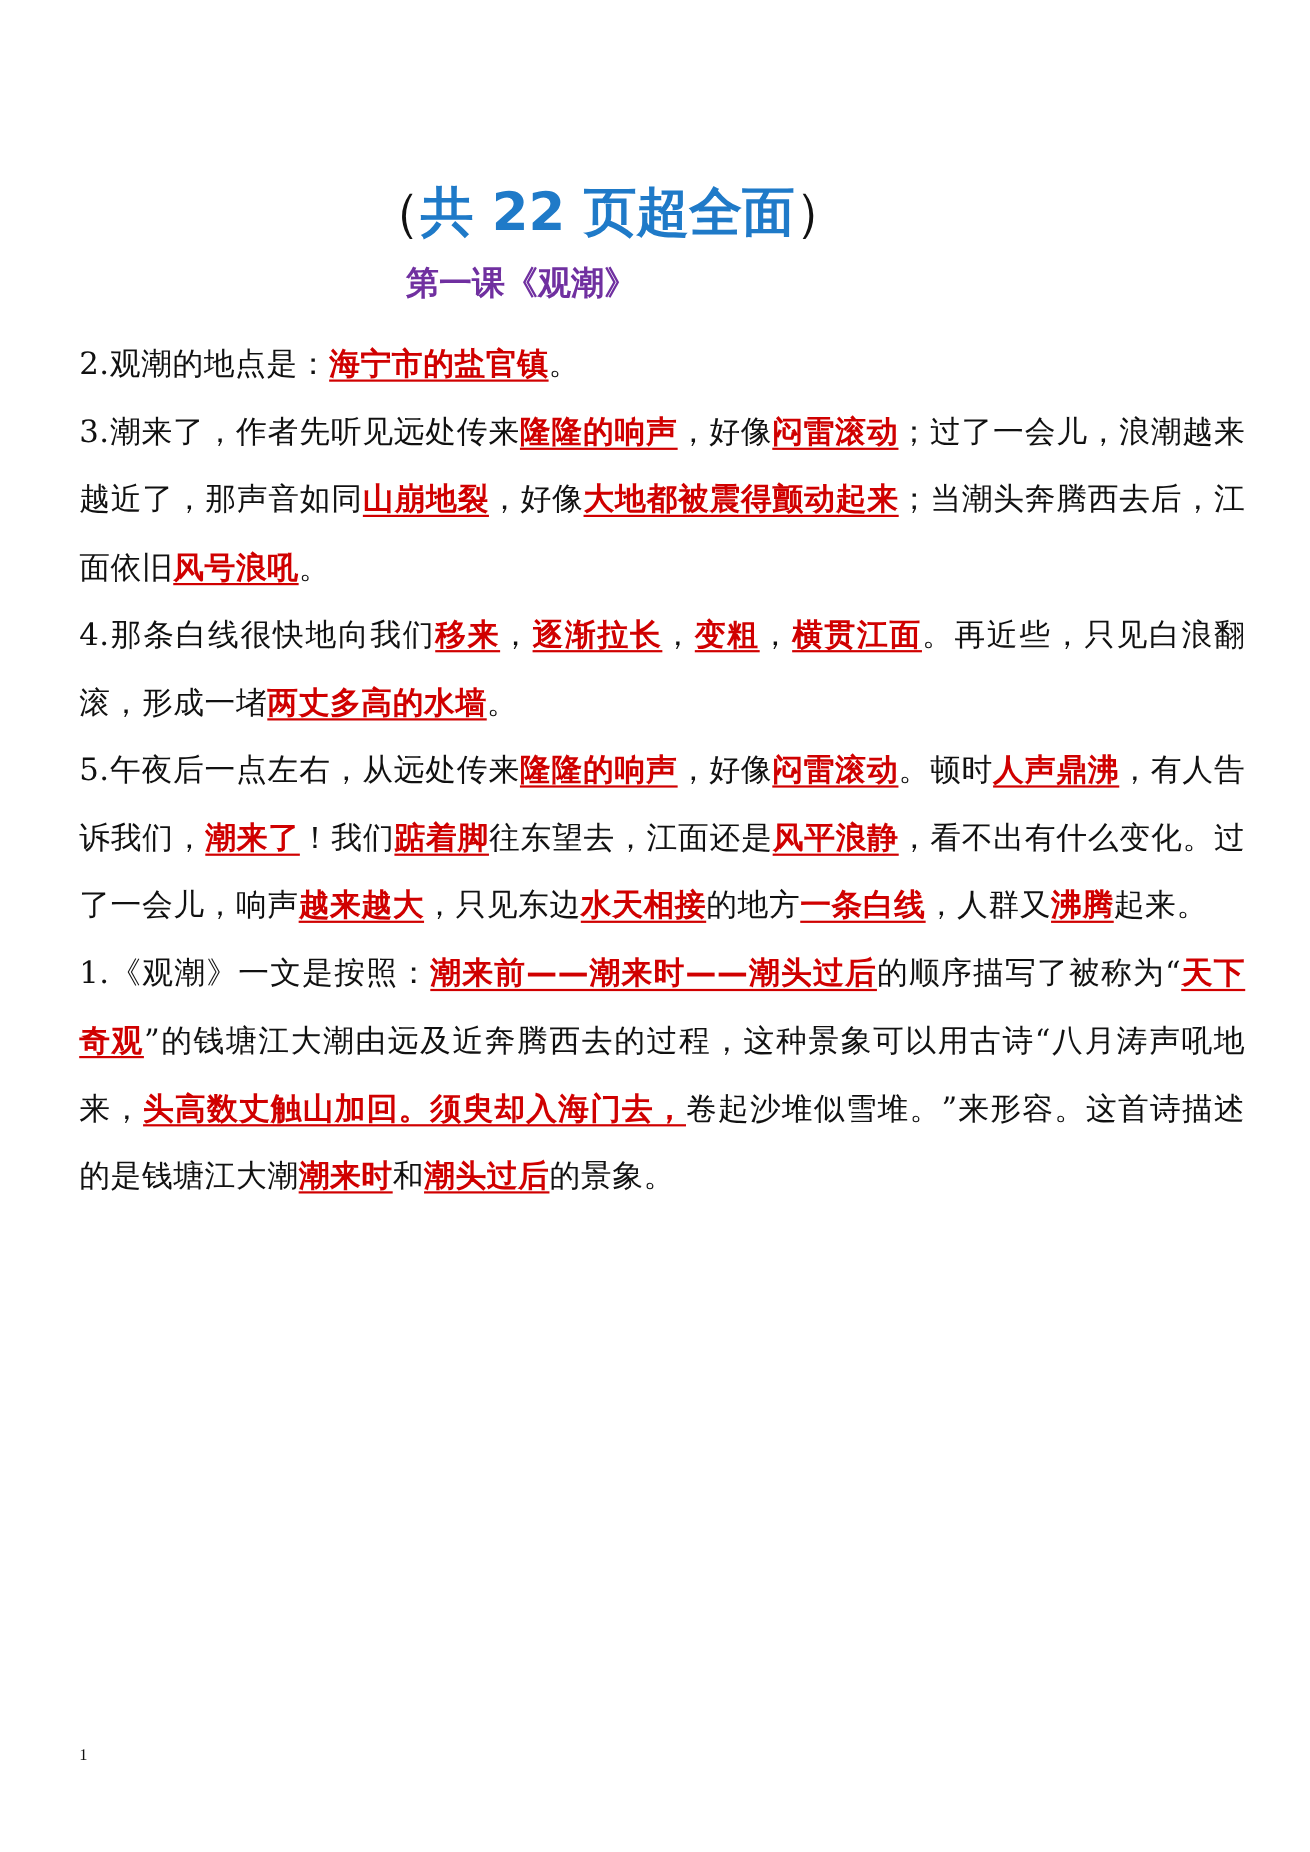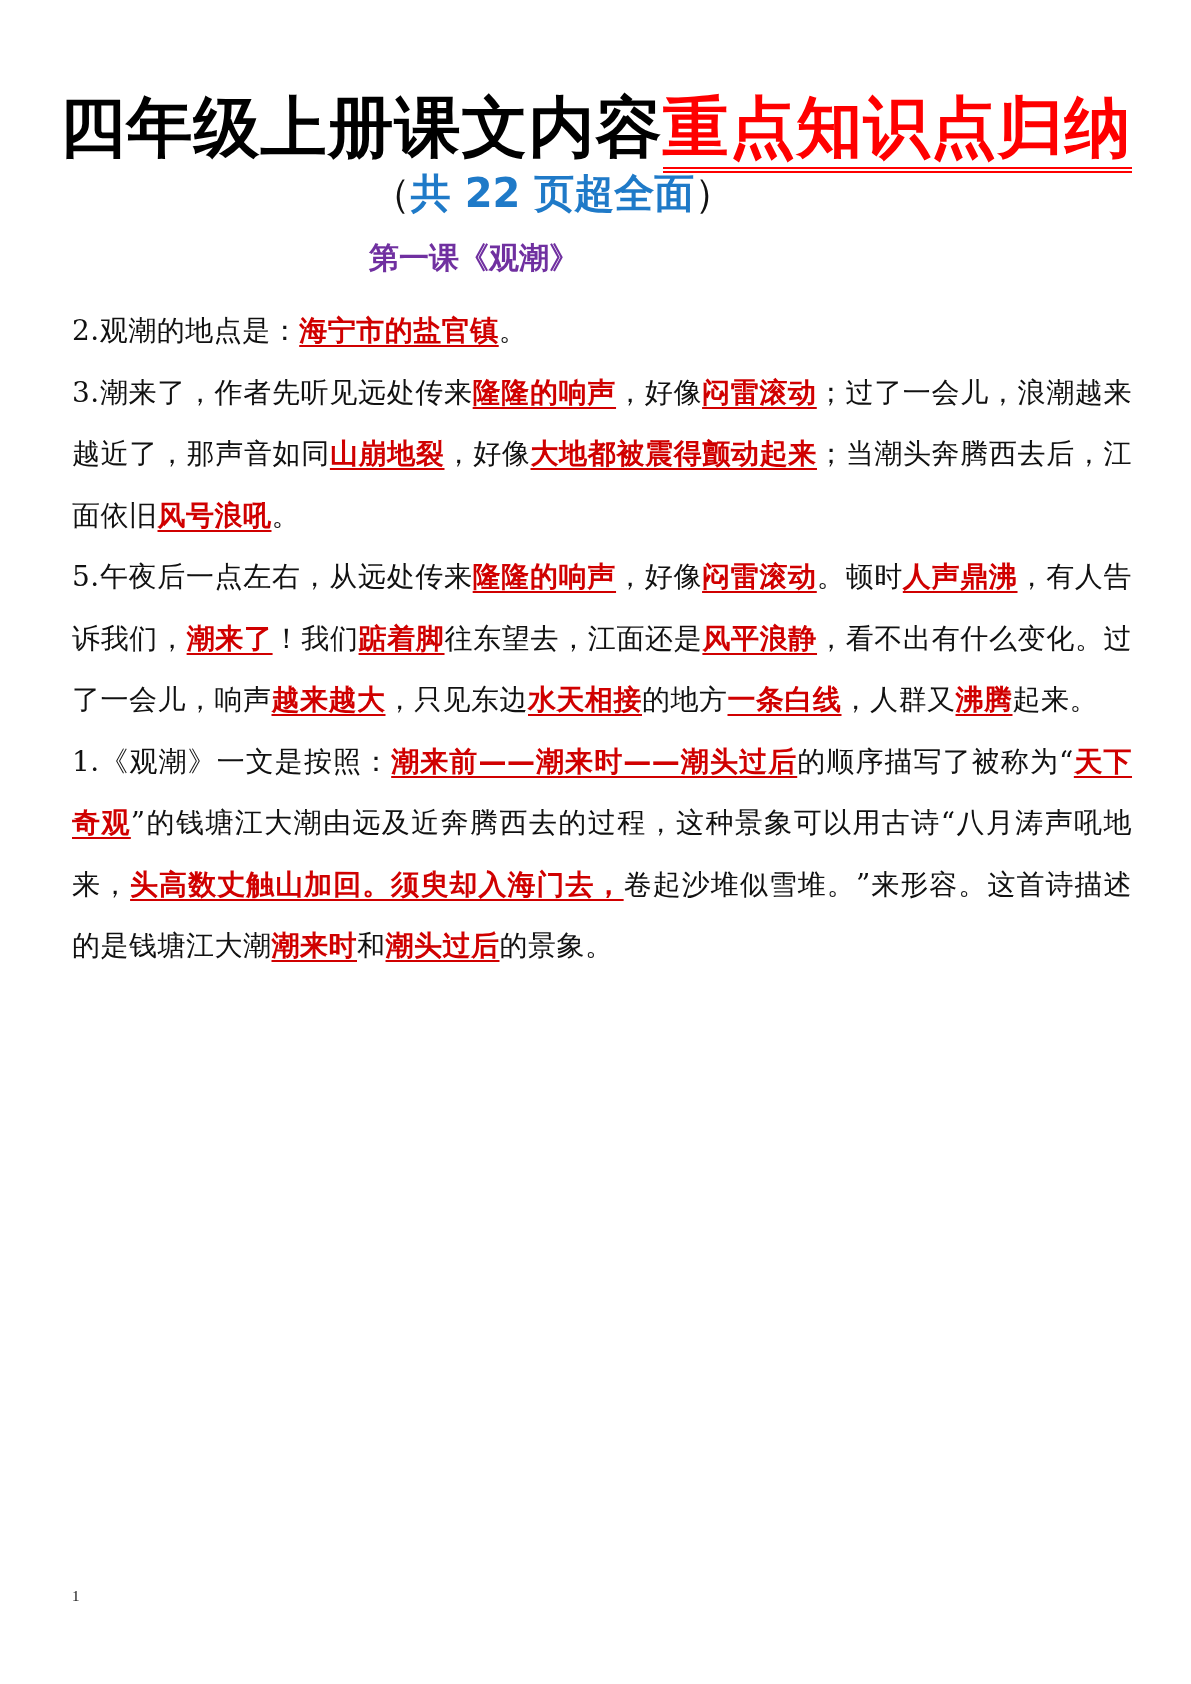--- a/index.html
+++ b/index.html
@@ -5,53 +5,51 @@
   html, body { margin: 0; padding: 0; background: #ffffff; }
   body { width: 1191px; height: 1684px; position: relative; overflow: hidden;
          font-family: "DejaVu Serif", "Liberation Serif", serif; color: #111; }
   .page { position: absolute; left: 0; top: 0; width: 1191px; height: 1684px; }
   .title { position: absolute; top: 88px; left: 0; width: 1191px; text-align: center;
            font-family: "DejaVu Sans", "Liberation Sans", sans-serif; font-weight: bold;
            font-size: 66px; line-height: 80px; letter-spacing: 1px; color: #000; white-space: nowrap; }
   .title .title-red { color: #ff0000; border-bottom: 6px double #ff0000; padding-bottom: 1px; }
   .subtitle { position: absolute; top: 165px; left: 0; width: 1105px; text-align: center;
               font-family: "DejaVu Sans", "Liberation Sans", sans-serif; font-weight: bold;
-              font-size: 40px; line-height: 56px; color: #1f7ac8; white-space: nowrap; }
+              font-size: 48px; line-height: 56px; color: #1f7ac8; white-space: nowrap; }
   .subtitle .paren { color: #111; font-weight: normal; }
   .lesson { position: absolute; top: 236px; left: 0; width: 948px; text-align: center;
             font-family: "DejaVu Sans", "Liberation Sans", sans-serif; font-weight: bold;
             font-size: 30px; line-height: 44px; color: #7030a0; }
   .body { position: absolute; top: 300px; left: 72px; width: 1060px; }
   .para { font-size: 28px; line-height: 61.5px; text-align: justify; margin: 0; letter-spacing: 0.5px; }
   .para .hl { color: #d00000; text-decoration: underline; text-decoration-color: #d00000;
               text-underline-offset: 5px; font-family: "DejaVu Sans", "Liberation Sans", sans-serif; font-weight: bold; }
   .section-heading { font-family: "DejaVu Sans", "Liberation Sans", sans-serif; font-weight: bold;
                      font-size: 27px; line-height: 61.5px; color: #1f7ac8; margin: 0; }
   .page-number { position: absolute; left: 72px; top: 1588px; font-size: 15px; color: #111;
                  font-family: "Liberation Serif", serif; }
 </style>
 </head>
 <body>
 
 <div class="page">
 
-  <div class="title">
-    <span>四年级上册课文内容</span><span class="title-red">重点知识点归纳</span>
-  </div>
 
   <div class="subtitle">
     <span class="paren">（</span><span>共 22 页超全面</span><span class="paren">）</span>
   </div>
 
   <div class="lesson">第一课《观潮》</div>
 
   <div class="body">
     <div id="main-paras">
         <p class="para"><span>2.观潮的地点是：</span><span class="hl">海宁市的盐官镇</span><span>。</span></p>
         <p class="para"><span>3.潮来了，作者先听见远处传来</span><span class="hl">隆隆的响声</span><span>，好像</span><span class="hl">闷雷滚动</span><span>；过了一会儿，浪潮越来越近了，那声音如同</span><span class="hl">山崩地裂</span><span>，好像</span><span class="hl">大地都被震得颤动起来</span><span>；当潮头奔腾西去后，江面依旧</span><span class="hl">风号浪吼</span><span>。</span></p>
+        <p class="para"><span>4.那条白线很快地向我们</span><span class="hl">移来</span><span>，</span><span class="hl">逐渐拉长</span><span>，</span><span class="hl">变粗</span><span>，</span><span class="hl">横贯江面</span><span>。再近些，只见白浪翻滚，形成一堵</span><span class="hl">两丈多高的水墙</span><span>。</span></p>
         <p class="para"><span>5.午夜后一点左右，从远处传来</span><span class="hl">隆隆的响声</span><span>，好像</span><span class="hl">闷雷滚动</span><span>。顿时</span><span class="hl">人声鼎沸</span><span>，有人告诉我们，</span><span class="hl">潮来了</span><span>！我们</span><span class="hl">踮着脚</span><span>往东望去，江面还是</span><span class="hl">风平浪静</span><span>，看不出有什么变化。过了一会儿，响声</span><span class="hl">越来越大</span><span>，只见东边</span><span class="hl">水天相接</span><span>的地方</span><span class="hl">一条白线</span><span>，人群又</span><span class="hl">沸腾</span><span>起来。</span></p>
       </div>
     <div id="section-paras">
         <p class="para"><span>1.《观潮》一文是按照：</span><span class="hl">潮来前——潮来时——潮头过后</span><span>的顺序描写了被称为“</span><span class="hl">天下奇观</span><span>”的钱塘江大潮由远及近奔腾西去的过程，这种景象可以用古诗“八月涛声吼地来，</span><span class="hl">头高数丈触山加回。须臾却入海门去，</span><span>卷起沙堆似雪堆。”来形容。这首诗描述的是钱塘江大潮</span><span class="hl">潮来时</span><span>和</span><span class="hl">潮头过后</span><span>的景象。</span></p>
       </div>
   </div>
 
   <div class="page-number">1</div>
 </div>
 

